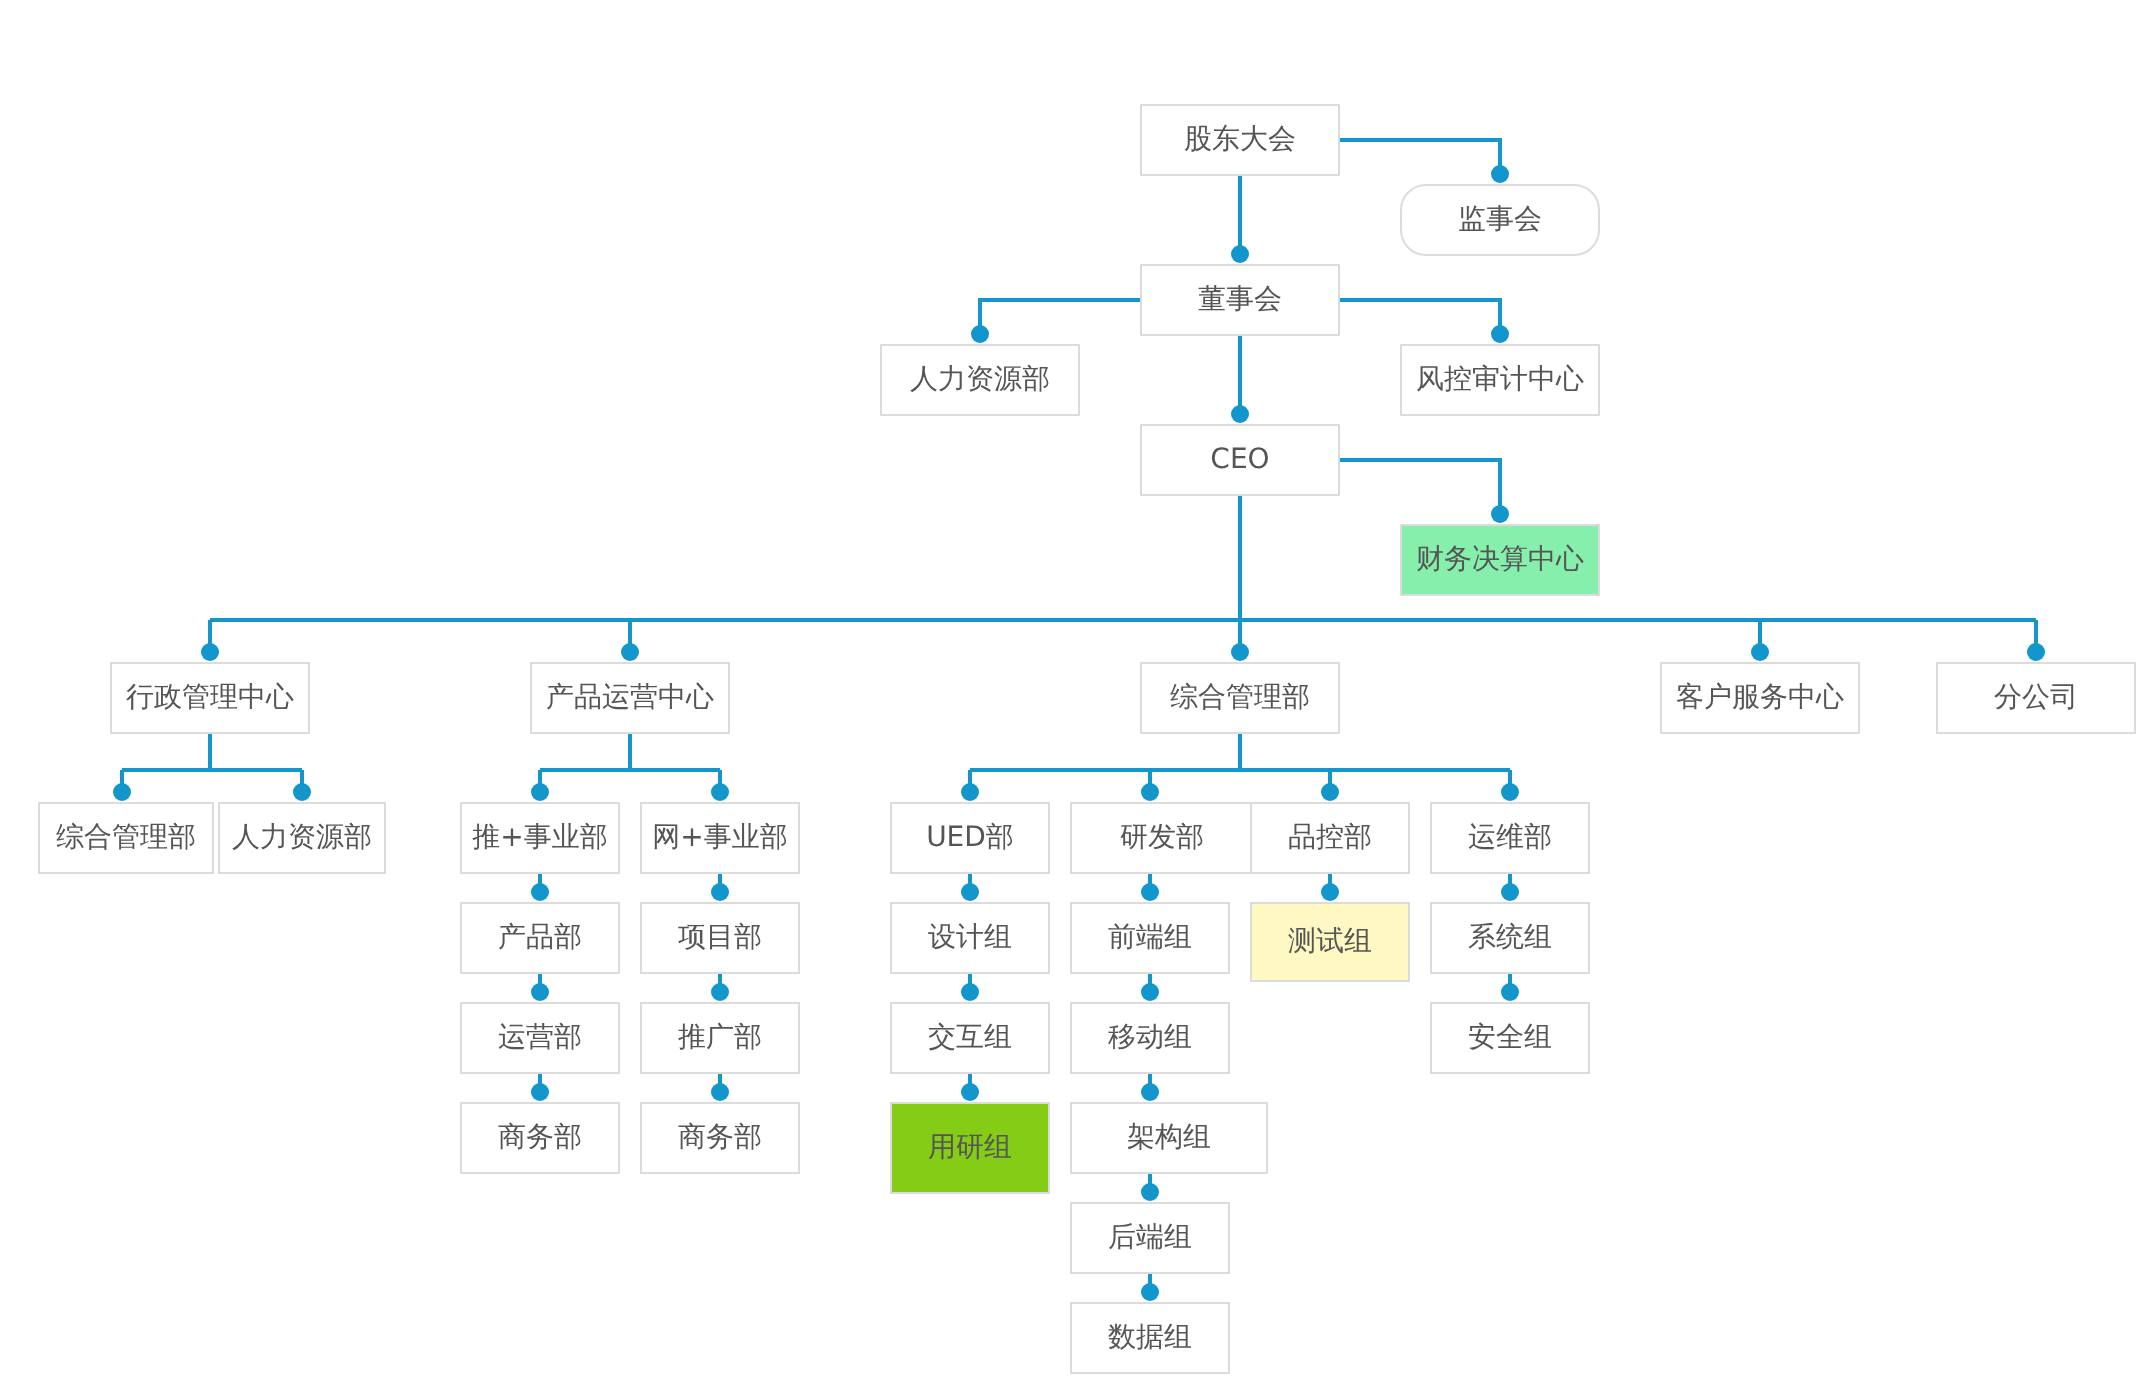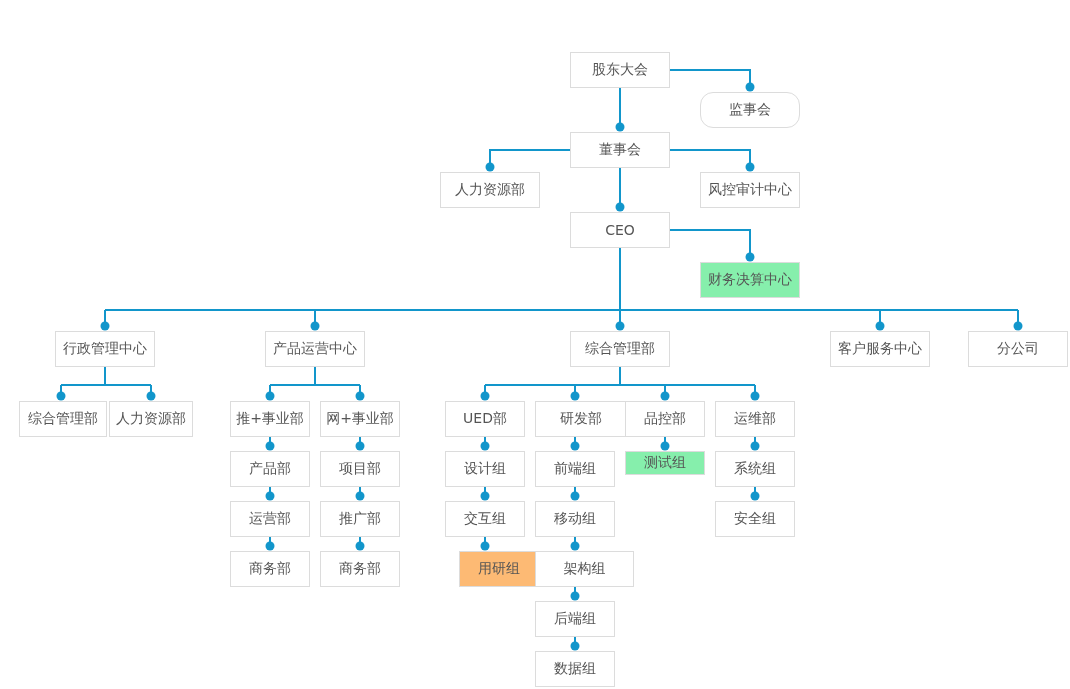--- a/index.html
+++ b/index.html
@@ -145,22 +145,22 @@
     <div class="org-node" style="left: 230px; top: 501px; width: 80px; height: 36px; border-color: rgb(220, 220, 220); background: rgb(255, 255, 255); color: rgb(85, 85, 85);">运营部</div>
     <div class="org-node" style="left: 320px; top: 501px; width: 80px; height: 36px; border-color: rgb(220, 220, 220); background: rgb(255, 255, 255); color: rgb(85, 85, 85);">推广部</div>
     <div class="org-node" style="left: 230px; top: 551px; width: 80px; height: 36px; border-color: rgb(220, 220, 220); background: rgb(255, 255, 255); color: rgb(85, 85, 85);">商务部</div>
     <div class="org-node" style="left: 320px; top: 551px; width: 80px; height: 36px; border-color: rgb(220, 220, 220); background: rgb(255, 255, 255); color: rgb(85, 85, 85);">商务部</div>
     <div class="org-node" style="left: 445px; top: 401px; width: 80px; height: 36px; border-color: rgb(220, 220, 220); background: rgb(255, 255, 255); color: rgb(85, 85, 85);">UED部</div>
     <div class="org-node" style="left: 535px; top: 401px; width: 92px; height: 36px; border-color: rgb(220, 220, 220); background: rgb(255, 255, 255); color: rgb(85, 85, 85);">研发部</div>
     <div class="org-node" style="left: 625px; top: 401px; width: 80px; height: 36px; border-color: rgb(220, 220, 220); background: rgb(255, 255, 255); color: rgb(85, 85, 85);">品控部</div>
     <div class="org-node" style="left: 715px; top: 401px; width: 80px; height: 36px; border-color: rgb(220, 220, 220); background: rgb(255, 255, 255); color: rgb(85, 85, 85);">运维部</div>
     <div class="org-node" style="left: 445px; top: 451px; width: 80px; height: 36px; border-color: rgb(220, 220, 220); background: rgb(255, 255, 255); color: rgb(85, 85, 85);">设计组</div>
     <div class="org-node" style="left: 535px; top: 451px; width: 80px; height: 36px; border-color: rgb(220, 220, 220); background: rgb(255, 255, 255); color: rgb(85, 85, 85);">前端组</div>
-    <div class="org-node" style="left: 625px; top: 451px; width: 80px; height: 24px; border-color: rgb(220, 220, 220); background: #86efac; color: rgb(85, 85, 85);">测试组</div>
+    <div class="org-node" style="left: 625px; top: 451px; width: 80px; height: 40px; border-color: rgb(220, 220, 220); background: #fef9c3; color: rgb(85, 85, 85);">测试组</div>
     <div class="org-node" style="left: 715px; top: 451px; width: 80px; height: 36px; border-color: rgb(220, 220, 220); background: rgb(255, 255, 255); color: rgb(85, 85, 85);">系统组</div>
     <div class="org-node" style="left: 445px; top: 501px; width: 80px; height: 36px; border-color: rgb(220, 220, 220); background: rgb(255, 255, 255); color: rgb(85, 85, 85);">交互组</div>
     <div class="org-node" style="left: 535px; top: 501px; width: 80px; height: 36px; border-color: rgb(220, 220, 220); background: rgb(255, 255, 255); color: rgb(85, 85, 85);">移动组</div>
     <div class="org-node" style="left: 715px; top: 501px; width: 80px; height: 36px; border-color: rgb(220, 220, 220); background: rgb(255, 255, 255); color: rgb(85, 85, 85);">安全组</div>
-    <div class="org-node" style="left: 459px; top: 551px; width: 80px; height: 36px; border-color: rgb(220, 220, 220); background: #fdba74; color: rgb(85, 85, 85);">用研组</div>
+    <div class="org-node" style="left: 445px; top: 551px; width: 80px; height: 46px; border-color: rgb(220, 220, 220); background: #84cc16; color: rgb(85, 85, 85);">用研组</div>
     <div class="org-node" style="left: 535px; top: 551px; width: 99px; height: 36px; border-color: rgb(220, 220, 220); background: rgb(255, 255, 255); color: rgb(85, 85, 85);">架构组</div>
     <div class="org-node" style="left: 535px; top: 601px; width: 80px; height: 36px; border-color: rgb(220, 220, 220); background: rgb(255, 255, 255); color: rgb(85, 85, 85);">后端组</div>
     <div class="org-node" style="left: 535px; top: 651px; width: 80px; height: 36px; border-color: rgb(220, 220, 220); background: rgb(255, 255, 255); color: rgb(85, 85, 85);">数据组</div>
   </div>
 
 </body></html>

